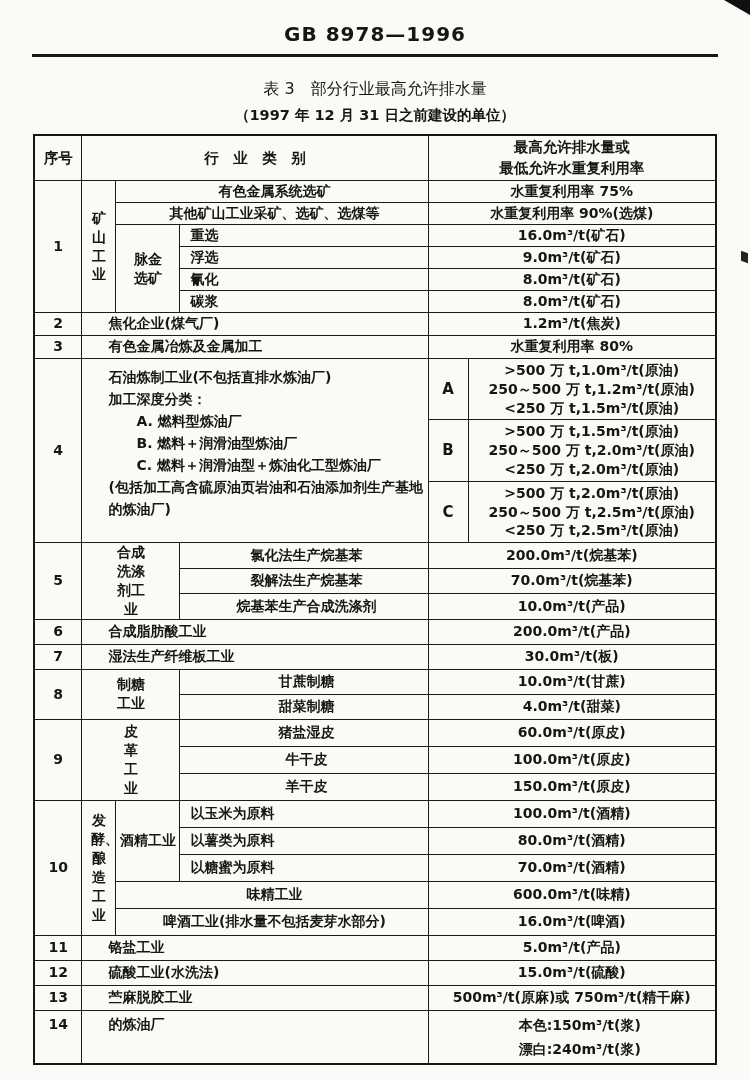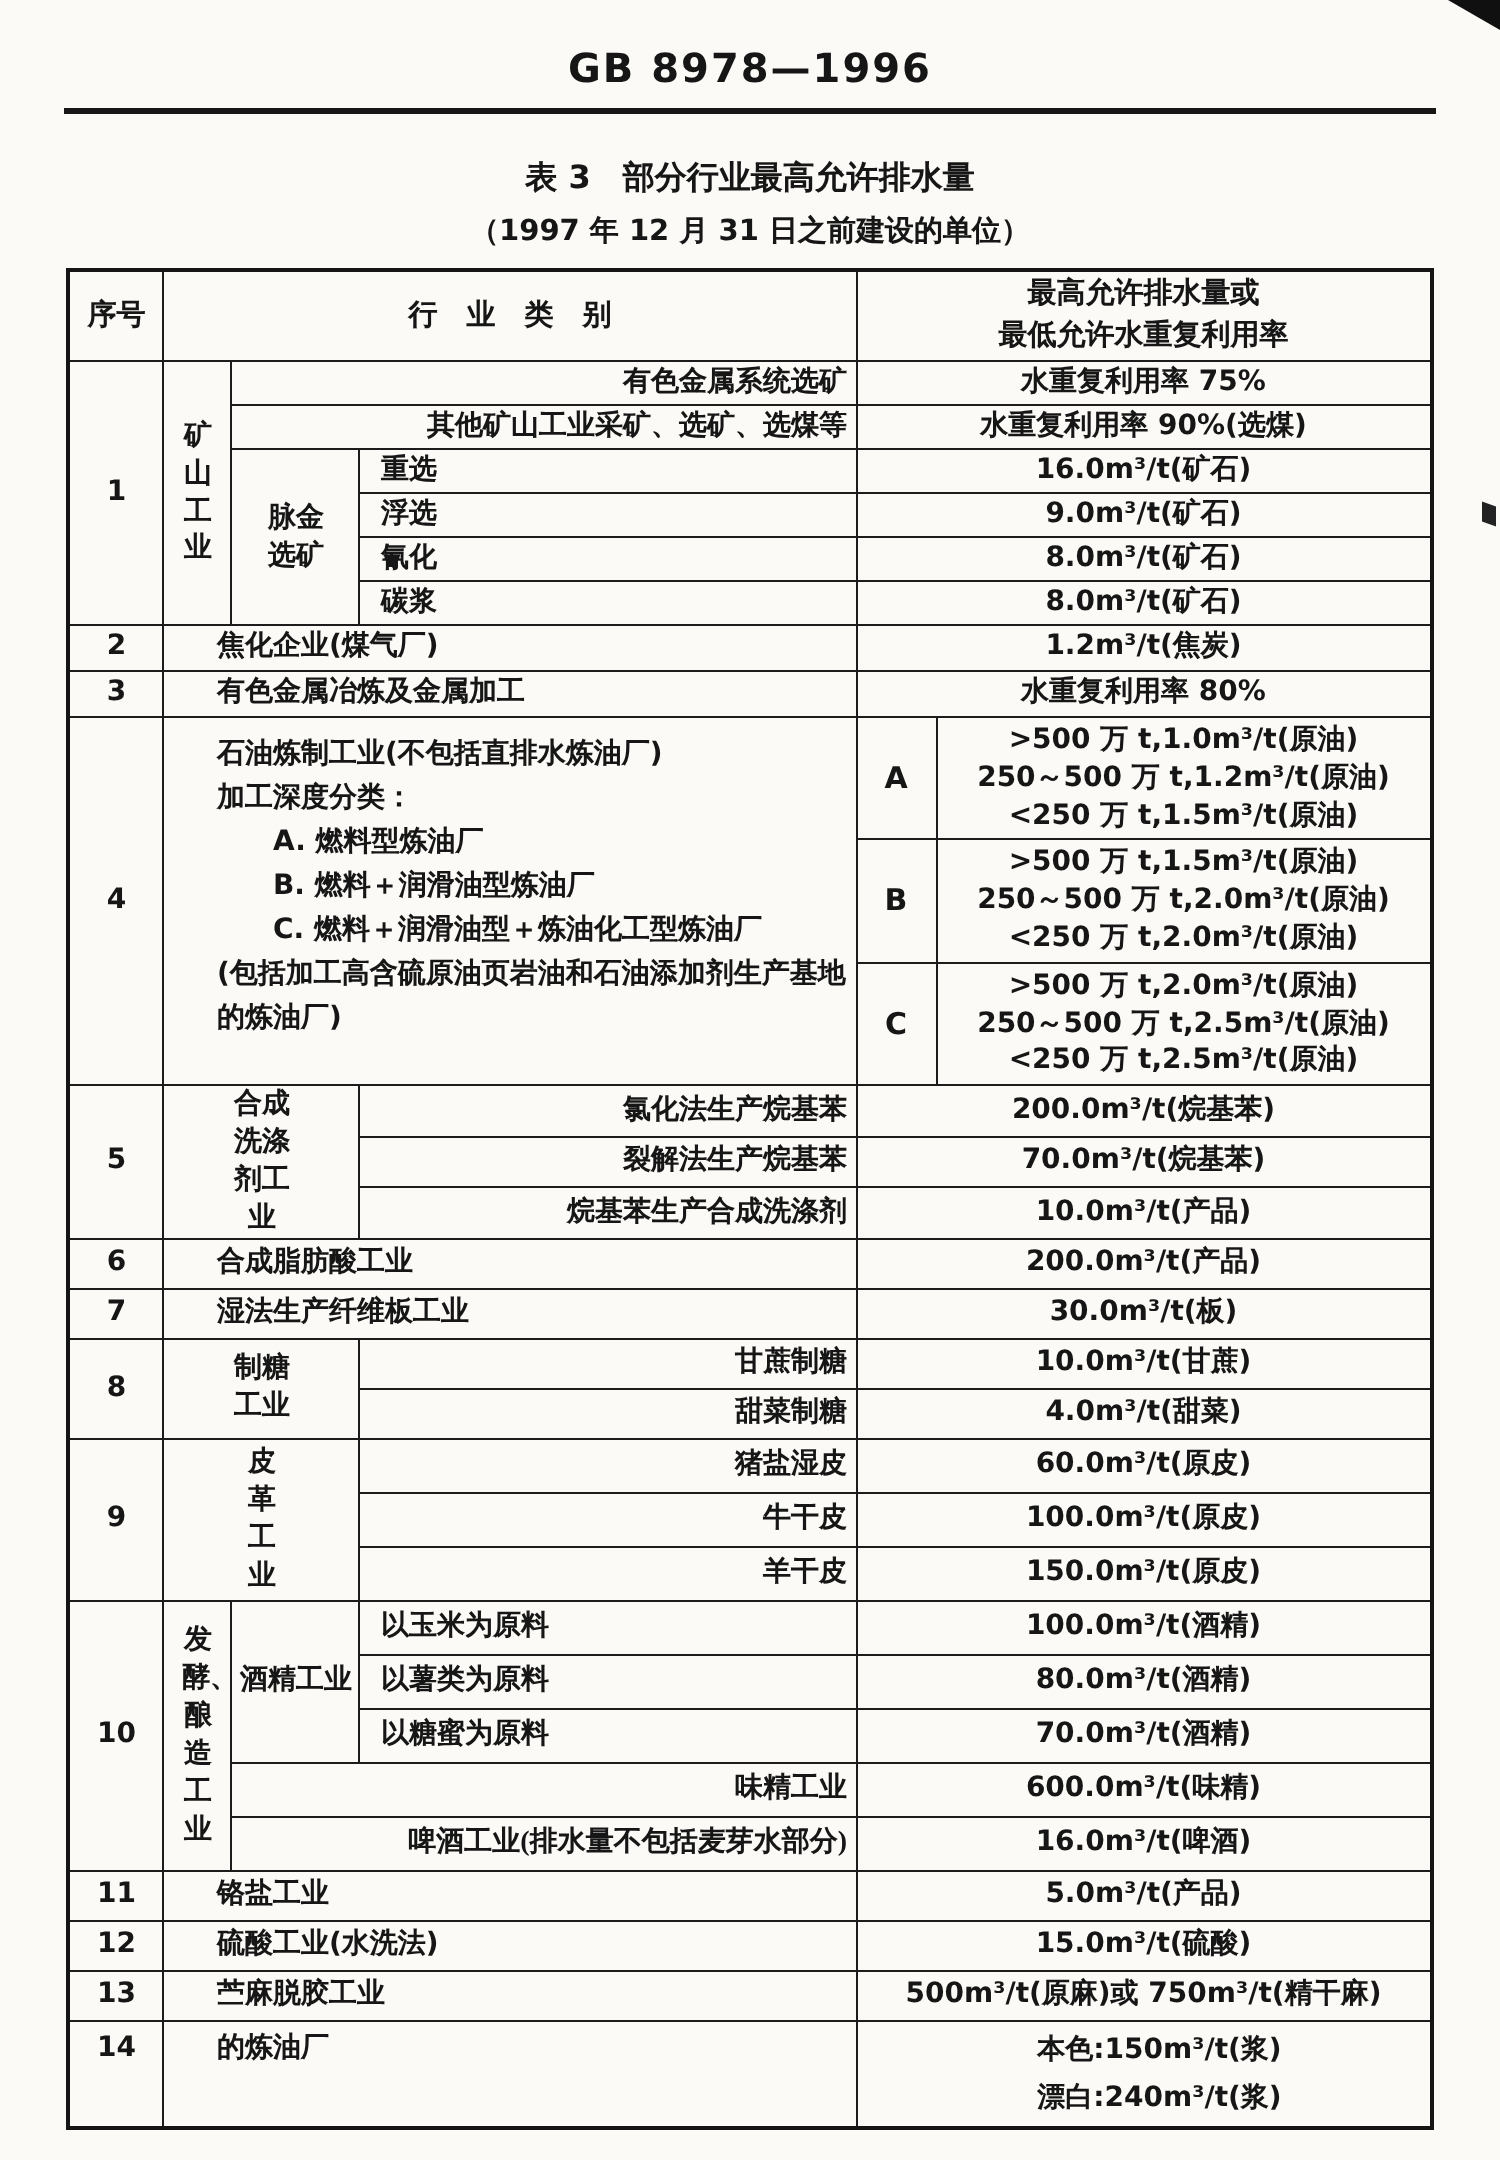--- a/index.html
+++ b/index.html
@@ -30,21 +30,21 @@
     letter-spacing:1px;
   }
   .doc-rule {
     width:686px; height:3px;
     background:#171717;
     margin:8px auto 0 auto;
   }
   .caption-title {
     text-align:center;
     margin-top:22px;
-    font-size:16px; font-weight:700;
+    font-size:16px; font-weight:400;
   }
   .caption-subtitle {
     text-align:center;
     margin-top:6px;
     font-size:14.5px; font-weight:700;
   }
   table.main {
     width:684px;
     margin:9px auto 0 auto;
     border-collapse:collapse;
@@ -74,21 +74,21 @@
   .vstack {
     margin:0 auto;
     word-break:break-all;
     line-height:1.35;
     text-align:center;
   }
   .w1 { width:16px; }
   .w2 { width:30px; }
   .c-item { text-align:left; padding-left:10px; white-space:nowrap; }
   .c-item-wide { text-align:left; padding-left:26px; white-space:nowrap; }
-  .c-item-mid { text-align:right; padding-left:9px; white-space:nowrap;font-family:Liberation Serif, serif; }
+  .c-item-mid { text-align:center; padding-left:9px; white-space:nowrap; }
   .c-val { text-align:center; white-space:nowrap; padding:0 2px; }
   .c-desc { vertical-align:top; padding:7px 6px 0 26px; }
   .c-desc .dline { line-height:22px; white-space:nowrap; }
   .c-desc .ind { padding-left:28px; }
   .c-abc { text-align:center; font-size:15px; padding:0; }
   .c-multi { text-align:center; padding:2px 0; }
   .c-multi .mline { line-height:18.5px; white-space:nowrap; }
   .c-multi3 .mline { line-height:18.8px; }
   .band14-top { vertical-align:top; padding-top:5px; }
   .c-val14 .mline { line-height:24px;margin-left:16px; }

